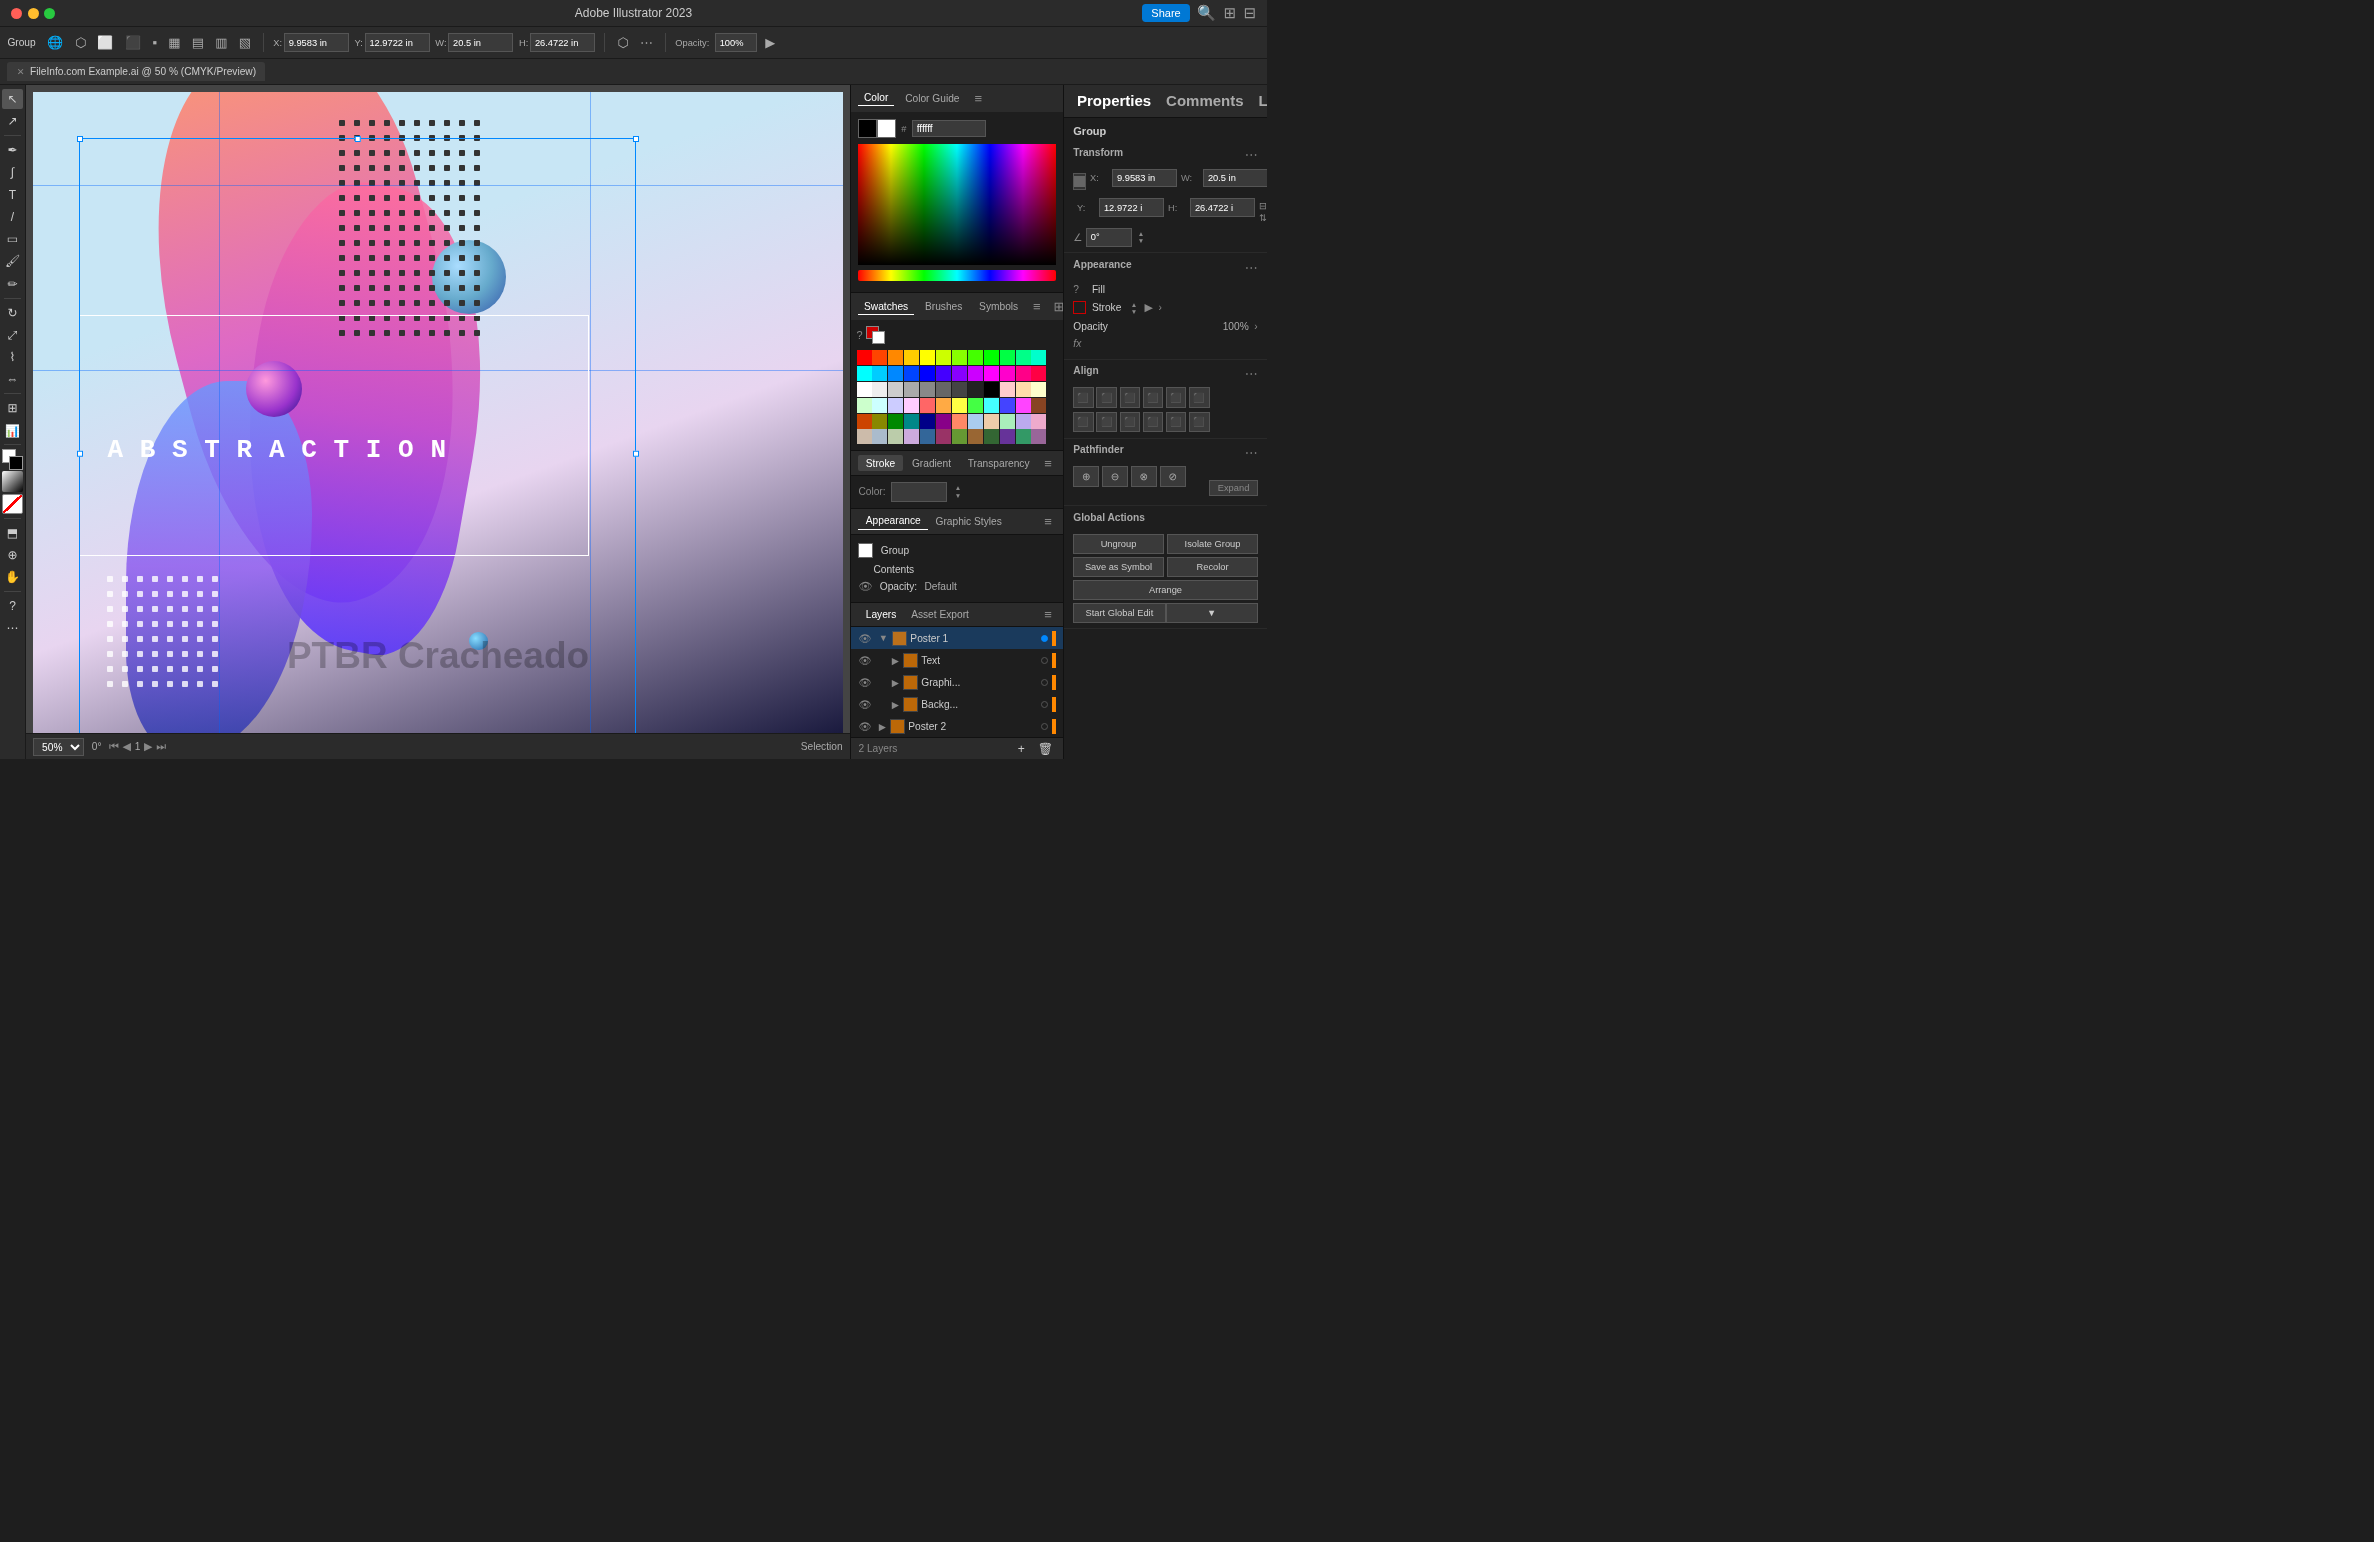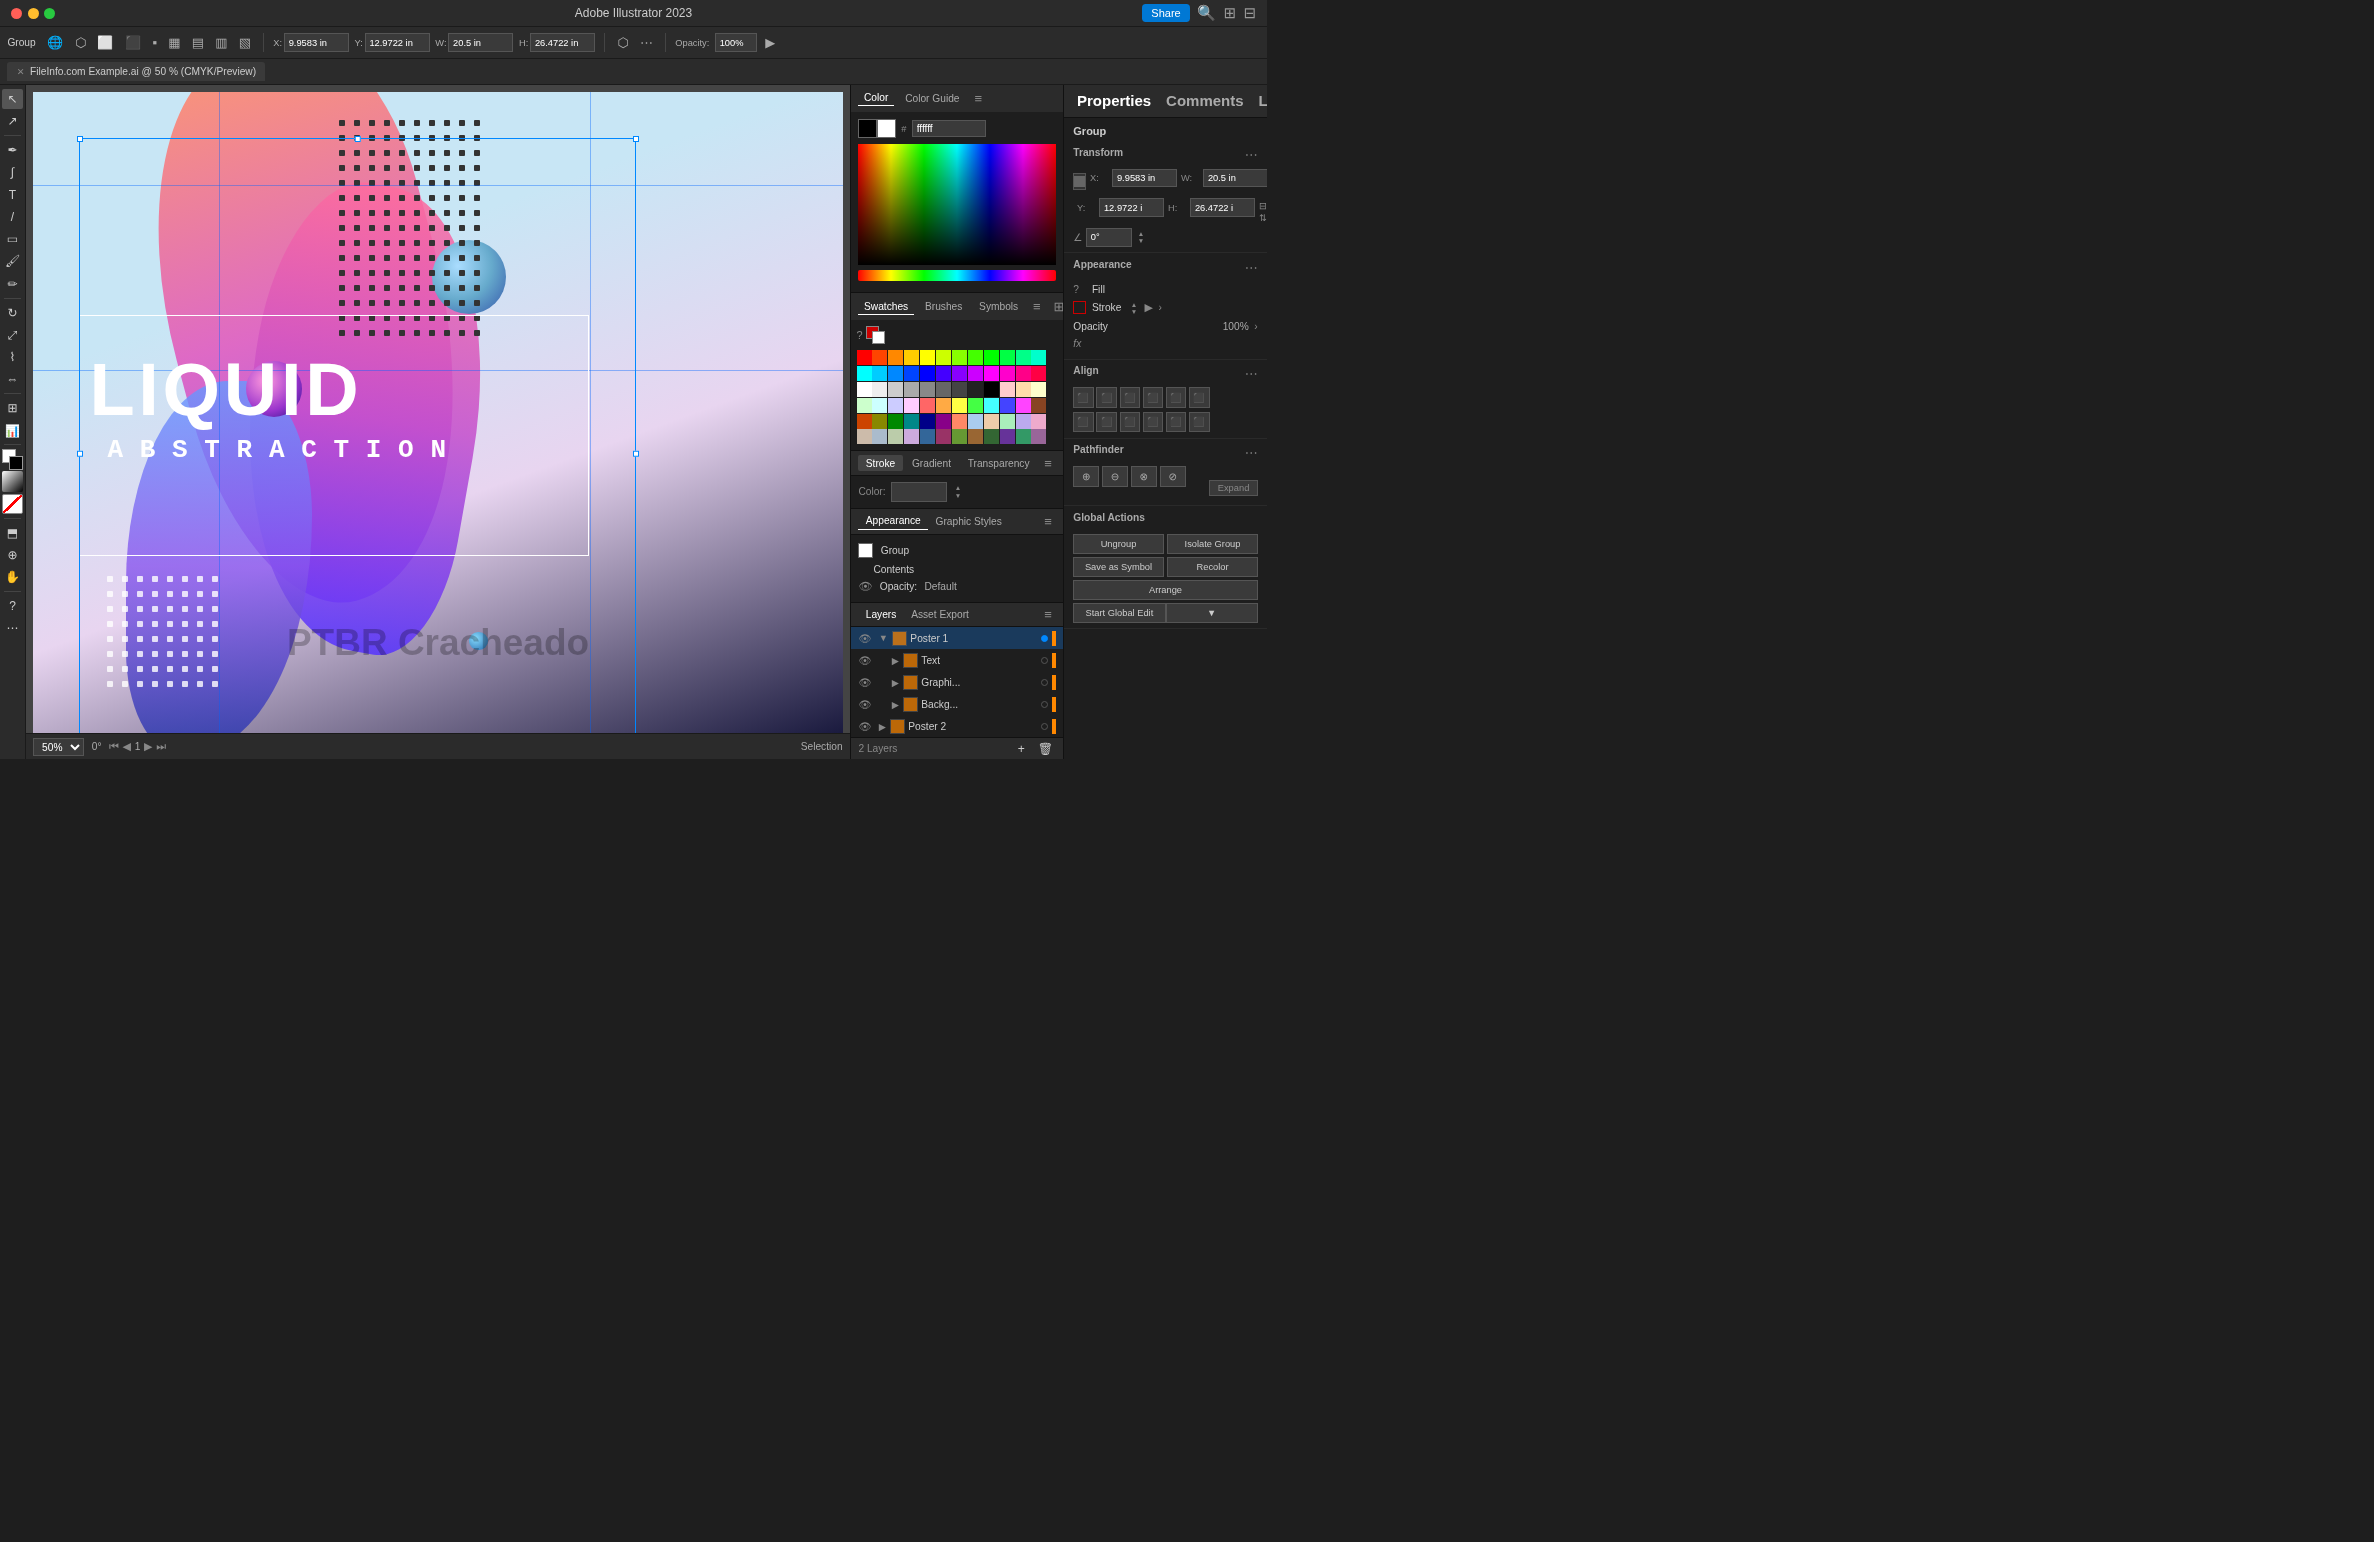--- a/index.html
+++ b/index.html
@@ -336,21 +336,21 @@
       top: 343px;
       left: 74px;
       font-size: 26px;
       font-weight: 600;
       color: #fff;
       letter-spacing: 16.7px;
       font-family: Liberation Mono, monospace;
     }
     .poster-watermark {
       position: absolute;
-      bottom: 69px;
+      bottom: 56px;
       left: 50%;
       transform: translateX(-50%);
       font-size: 37px;
       font-weight: 900;
       color: rgba(0,0,0,0.25);
       white-space: nowrap;
       font-family: sans-serif;
     }
     .canvas-guide-line {
       position: absolute;
@@ -1209,21 +1209,20 @@
             <div class="dot-white"></div>
         </div>
 
         <div class="canvas-guide-line guide-h1"></div>
         <div class="canvas-guide-line guide-h2"></div>
         <div class="canvas-guide-line guide-v1"></div>
         <div class="canvas-guide-line guide-v2"></div>
 
         <div class="poster-rect"></div>
 
-        <div class="poster-text-liquid">LIQUID</div>
         <div class="poster-text-abstraction">ABSTRACTION</div>
 
         <div class="poster-watermark">PTBR Cracheado</div>
 
         <div class="selection-box">
           <div class="selection-handle" style="top:-3.7px;left:-3.7px;"></div>
           <div class="selection-handle" style="top:-3.7px;right:-3.7px;"></div>
 
           <div class="selection-handle" style="top:-3.7px;left:50%;transform:translateX(-50%);"></div>
 

